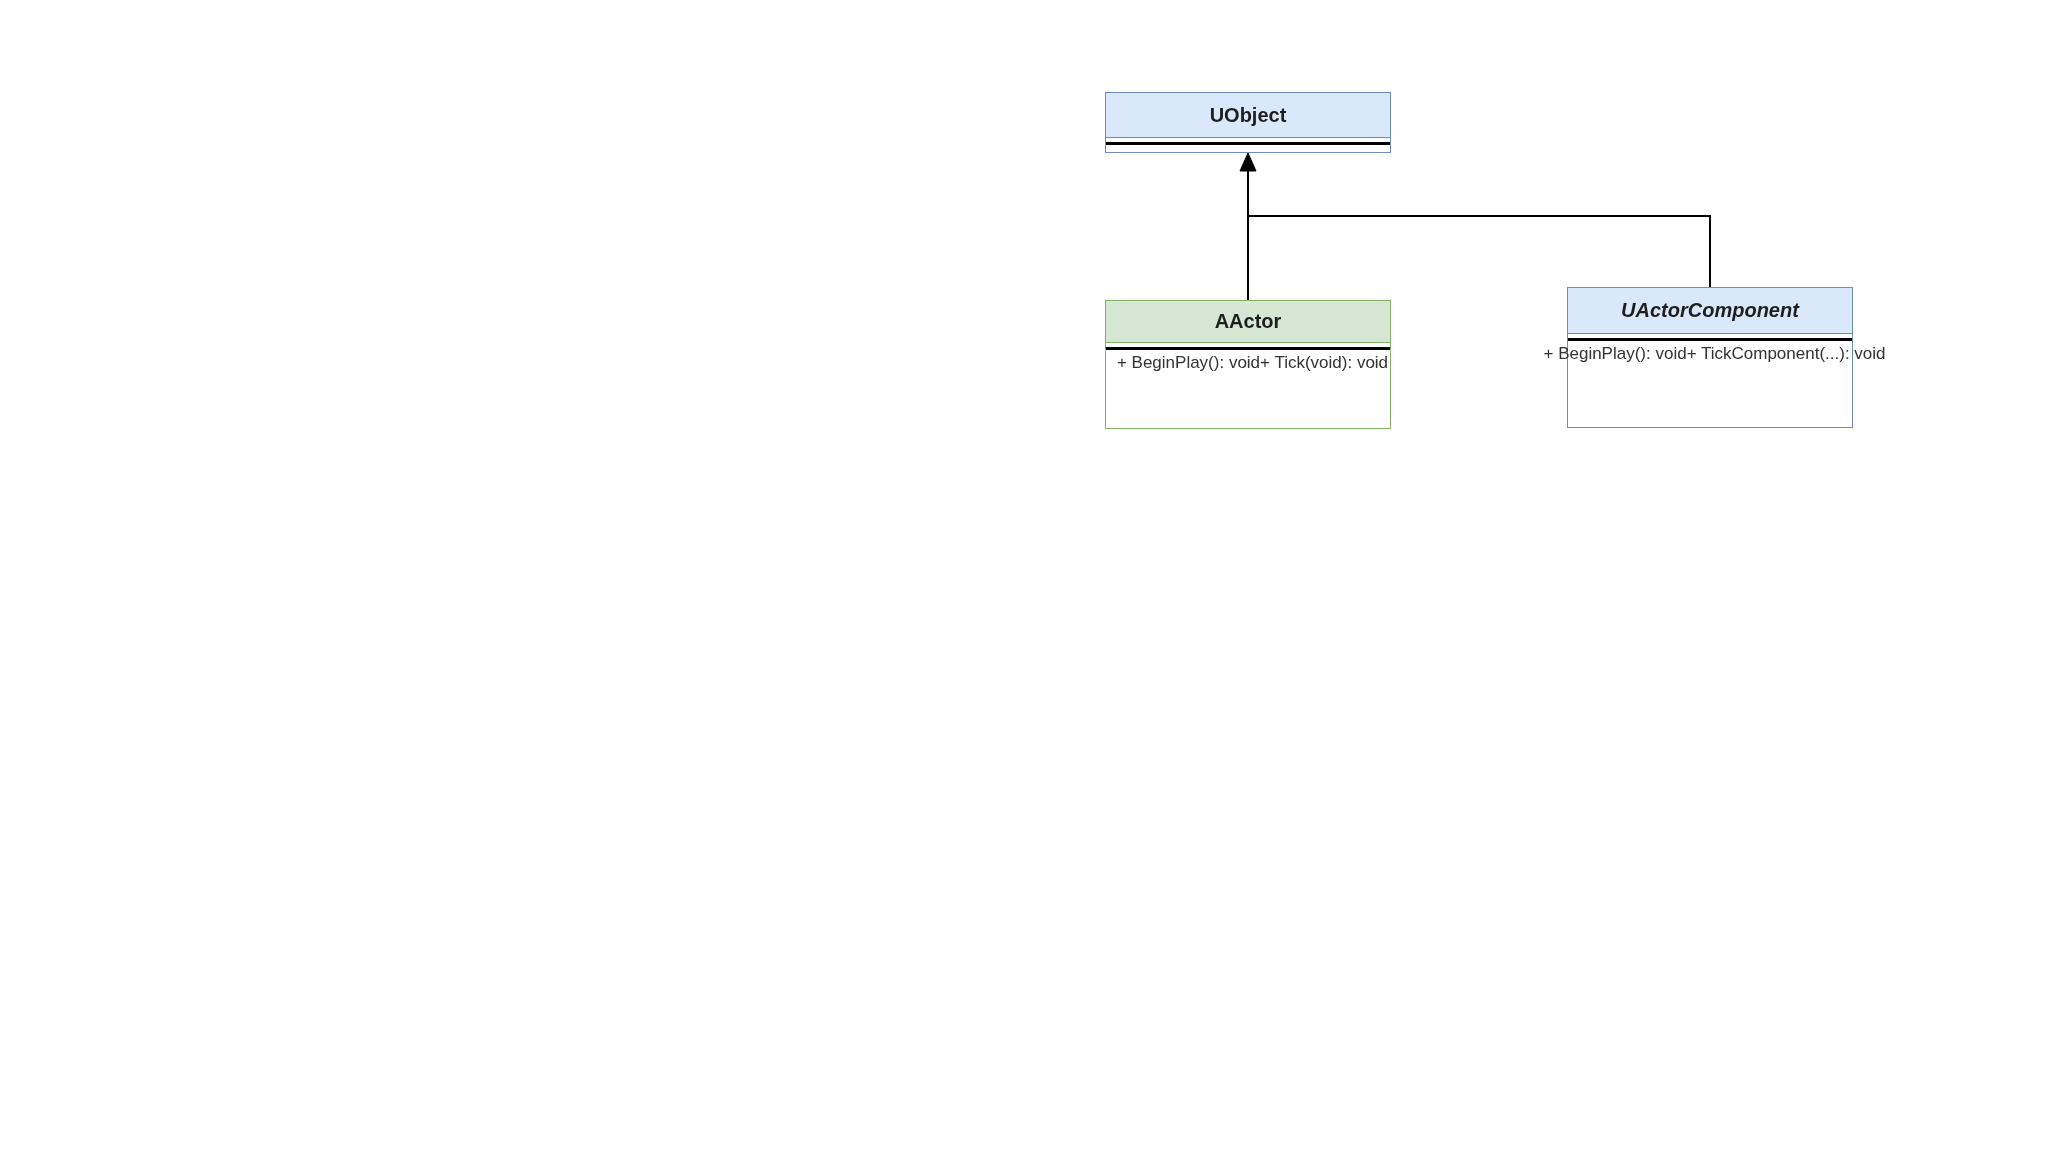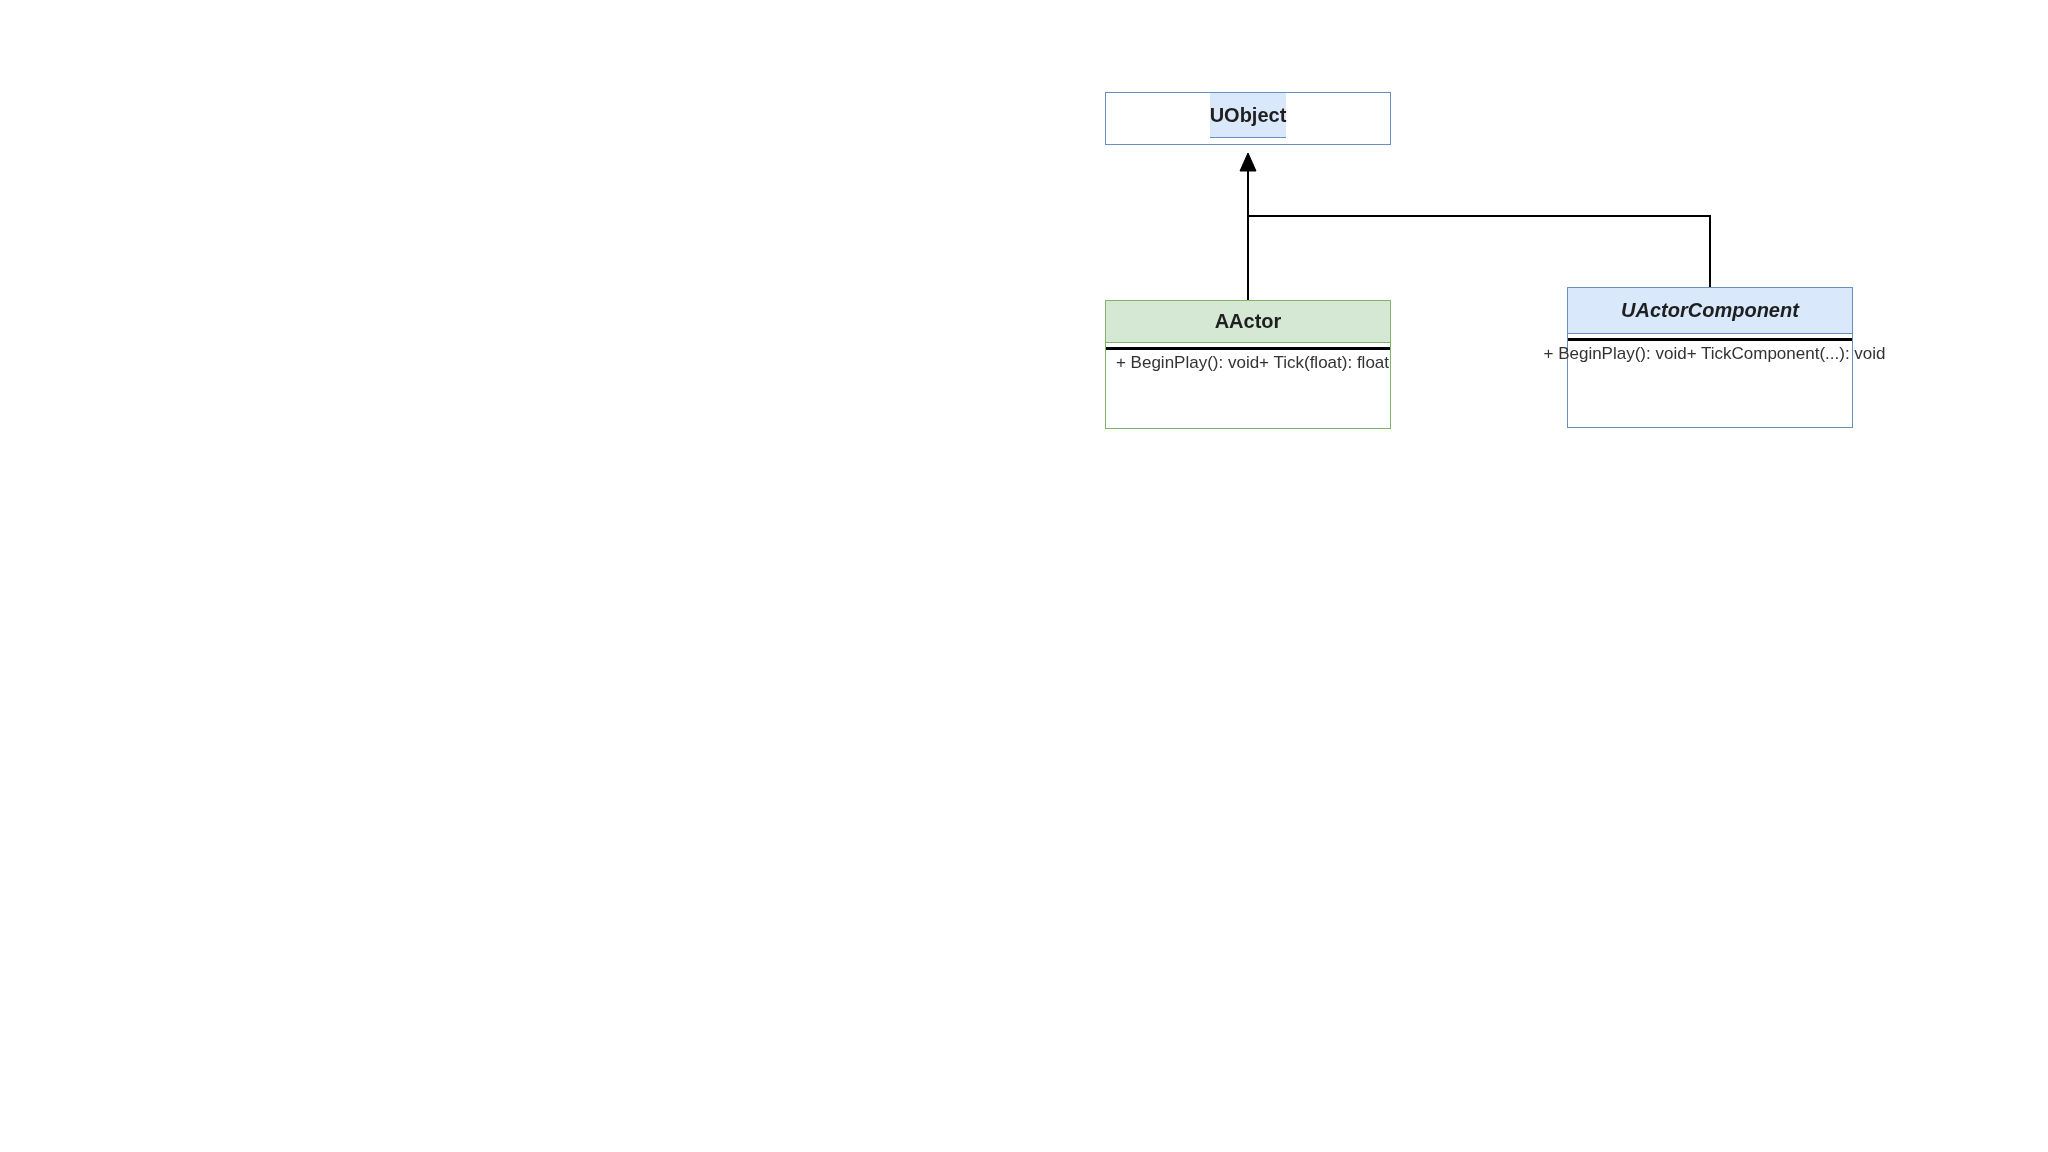--- a/index.html
+++ b/index.html
@@ -74,21 +74,21 @@
     background: #ffffff;
   }
   .uml-method {
     font-size: 17px;
     line-height: 26px;
     color: #333333;
     white-space: nowrap;
   }
 
   
-  #class-uobject         { left: 1105px; top:  92px; width: 286px; height:  53px; align-items: center; }
+  #class-uobject         { left: 1105px; top:  92px; width: 286px; height:  61px; }
   #class-uobject .uml-title { height: 45px; }
   #class-aactor          { left: 1105px; top: 300px; width: 286px; height: 129px; }
   #class-aactor .uml-title { height: 42px; }
   #class-uactorcomponent { left: 1567px; top: 287px; width: 286px; height: 141px; }
   #class-uactorcomponent .uml-title { height: 46px; font-style: italic; }
 </style>
 </head>
 <body>
 
 <div id="canvas">
@@ -109,21 +109,21 @@
     <div class="uml-divider"></div>
     <div class="uml-body"></div>
   </div>
 
   <div id="class-aactor" class="uml-class green">
     <div class="uml-title">AActor</div>
     <div class="uml-gap"></div>
     <div class="uml-divider"></div>
     <div class="uml-body">
       <div class="uml-method">+ BeginPlay(): void</div>
-      <div class="uml-method">+ Tick(float): float</div>
+      <div class="uml-method">+ Tick(void): void</div>
     </div>
   </div>
 
   <div id="class-uactorcomponent" class="uml-class blue">
     <div class="uml-title">UActorComponent</div>
     <div class="uml-gap"></div>
     <div class="uml-divider"></div>
     <div class="uml-body">
       <div class="uml-method">+ BeginPlay(): void</div>
       <div class="uml-method">+ TickComponent(...): void</div>

